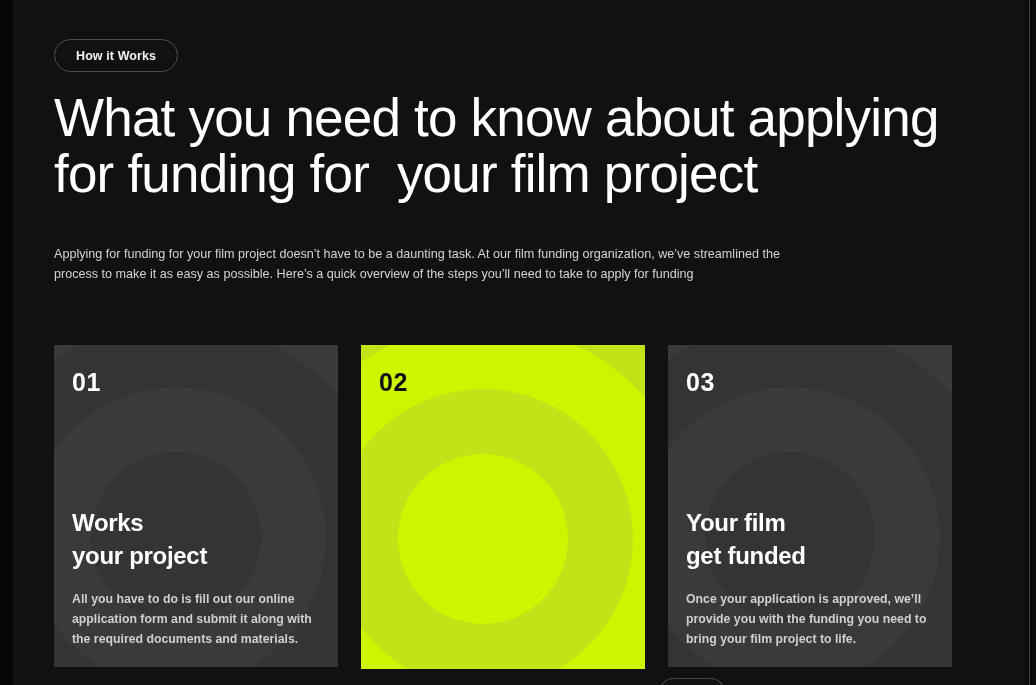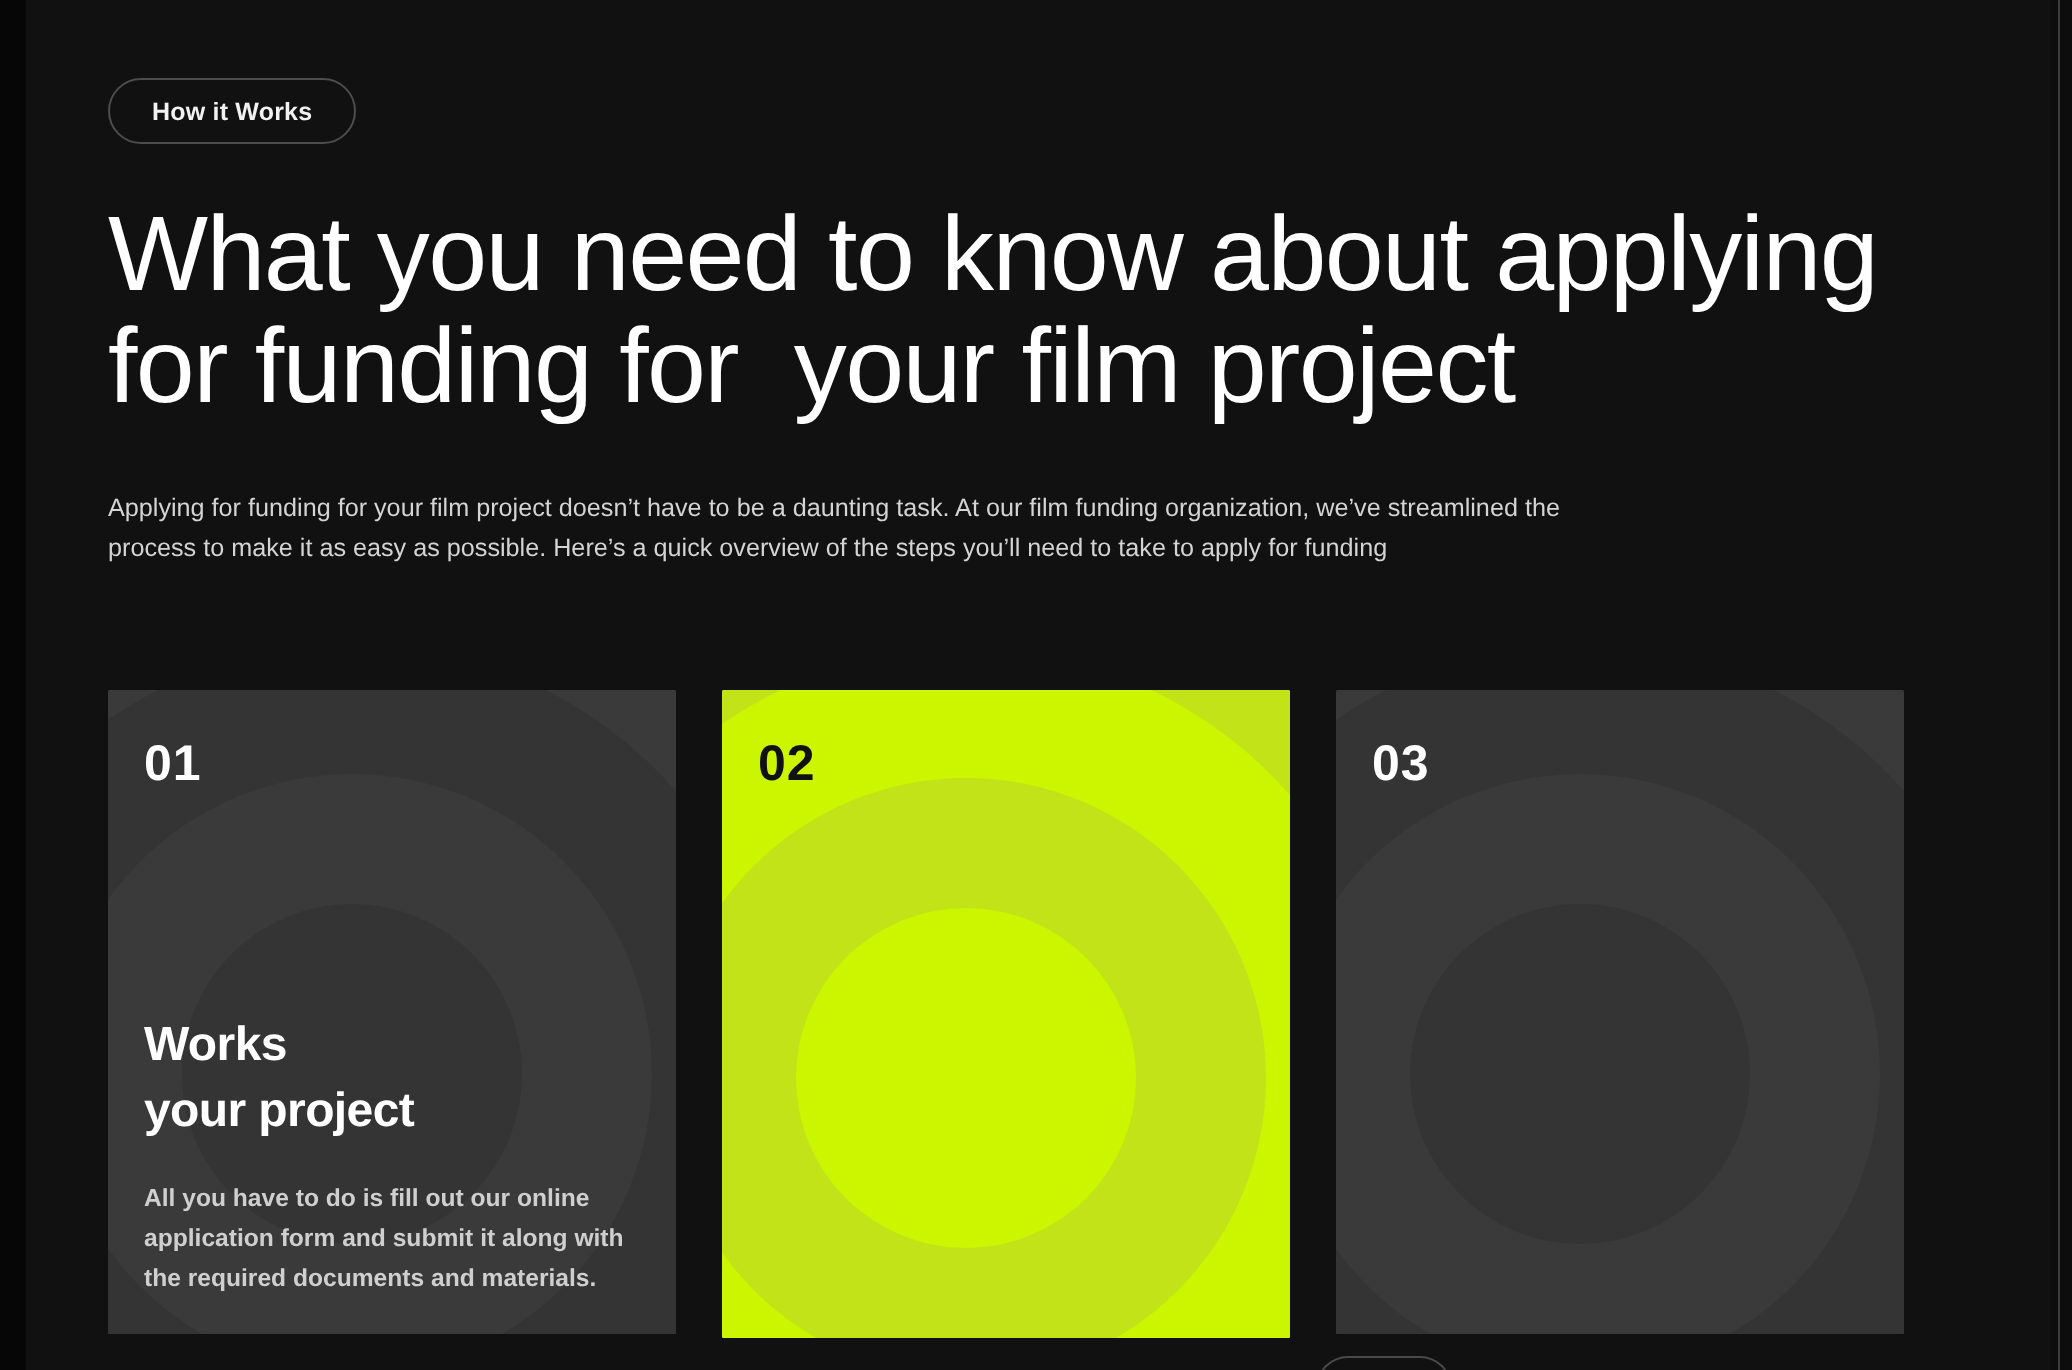--- a/index.html
+++ b/index.html
@@ -78,21 +78,20 @@
   .heading {
     position:absolute;
     left:41px; top:90px;
     width:900px;
     color:#ffffff;
     font-size:53px;
     line-height:56px;
     font-weight:500;
     letter-spacing:-0.8px;
     white-space:pre-wrap;
-    margin-top:10px;
   }
 
   
   .intro {
     position:absolute;
     left:41px; top:244px;
     width:730px;
     color:#d4d4d4;
     font-size:12.6px;
     line-height:20px;
@@ -242,20 +241,25 @@
       </div>
 
       <div class="card dark">
         <div class="rings">
           <span class="ring r1"></span>
           <span class="ring r2 alt"></span>
           <span class="ring r3"></span>
           <span class="ring r4 alt"></span>
         </div>
         <div class="card-num">03</div>
+        <div class="card-body">
+          <div class="card-title">Your film
+get funded</div>
+          <div class="card-desc">Once your application is approved, we’ll provide you with the funding you need to bring your film project to life.</div>
+        </div>
       </div>
 
     </div>
 
     <div class="peek-button"></div>
 
   </div>
 
   <div class="scrollbar-track"></div>
   <div class="scrollbar-line"></div>

